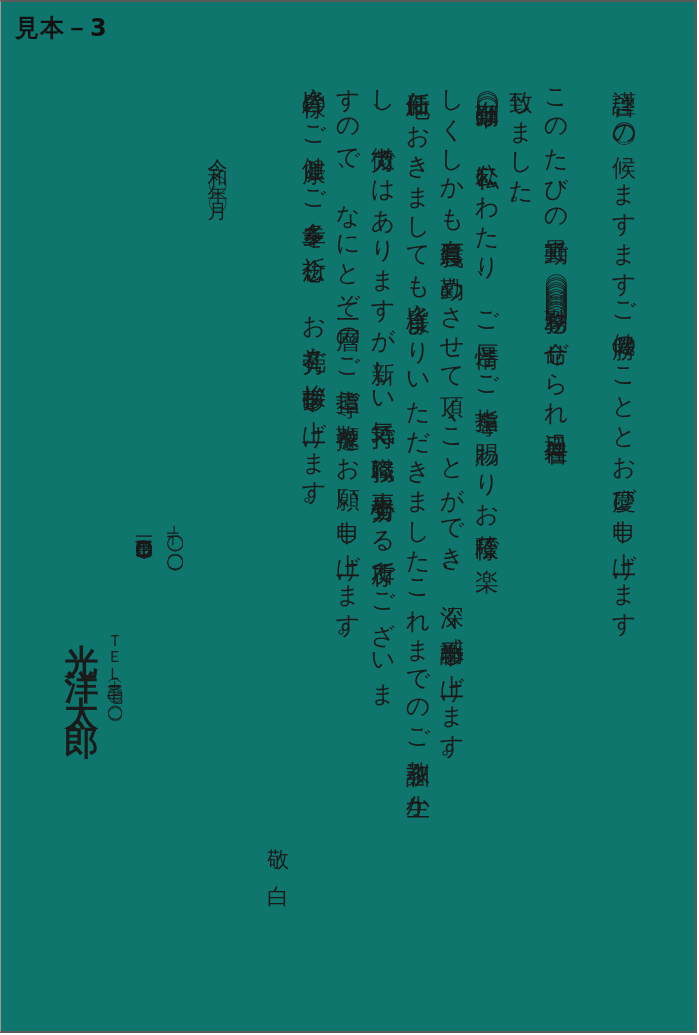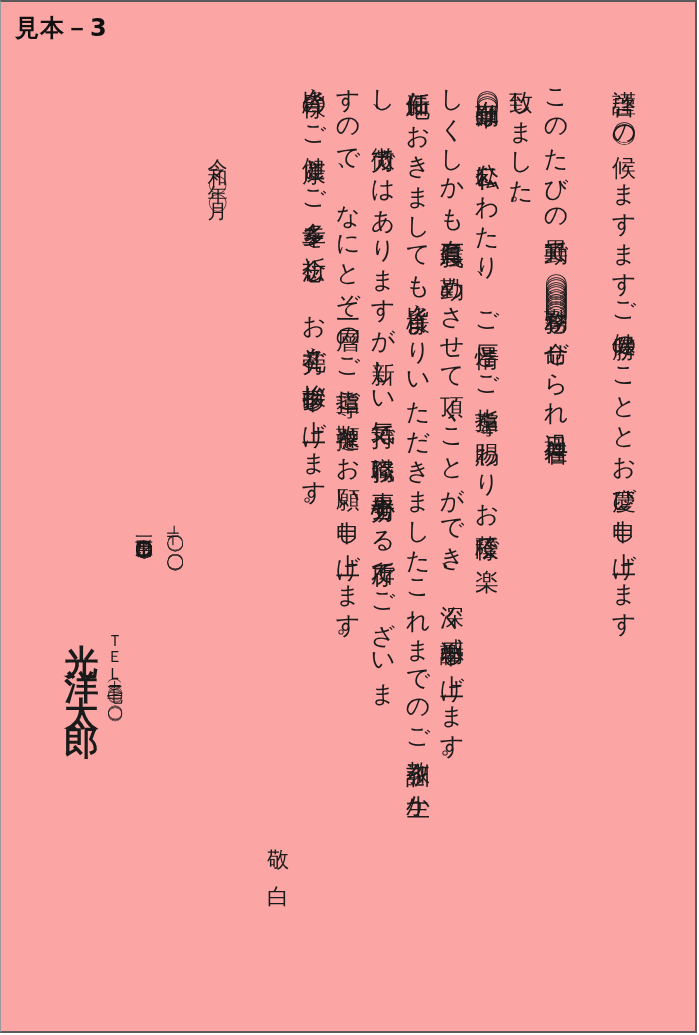--- a/index.html
+++ b/index.html
@@ -1,21 +1,21 @@
 <!DOCTYPE html>
 <html><head>
 <meta charset="utf-8">
 <style>
   html, body { margin: 0; padding: 0; background: #ffffff; }
   body { width: 699px; height: 1035px; position: relative; overflow: hidden; }
   .page {
     position: absolute; left: 0; top: 0; width: 697px; height: 1033px;
     border-top: 2px solid #5a5a5a; border-right: 2px solid #5a5a5a;
     border-bottom: 2px solid #5a5a5a; border-left: 1px solid #9a9a9a;
-    box-sizing: border-box; background: #fca5a5;
+    box-sizing: border-box; background: #0f766e;
   }
   .sample-label {
     position: absolute; left: 14px; top: 14px;
     font-family: "DejaVu Sans", sans-serif; font-weight: bold;
     font-size: 24px; color: #111; letter-spacing: 1px; line-height: 1;
   }
   .col {
     position: absolute;
     writing-mode: vertical-rl;
     font-family: "DejaVu Serif", serif;

